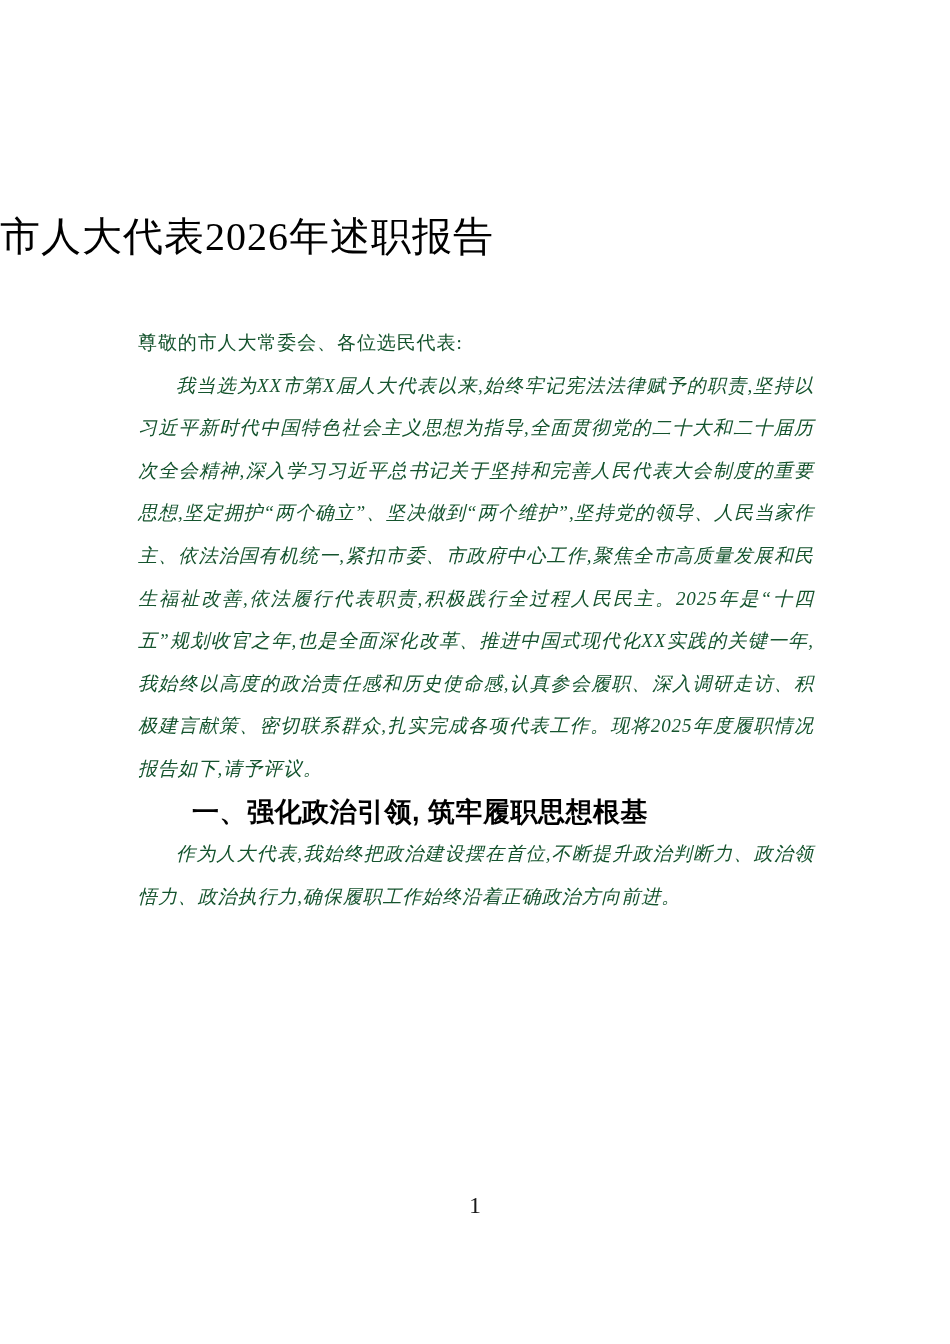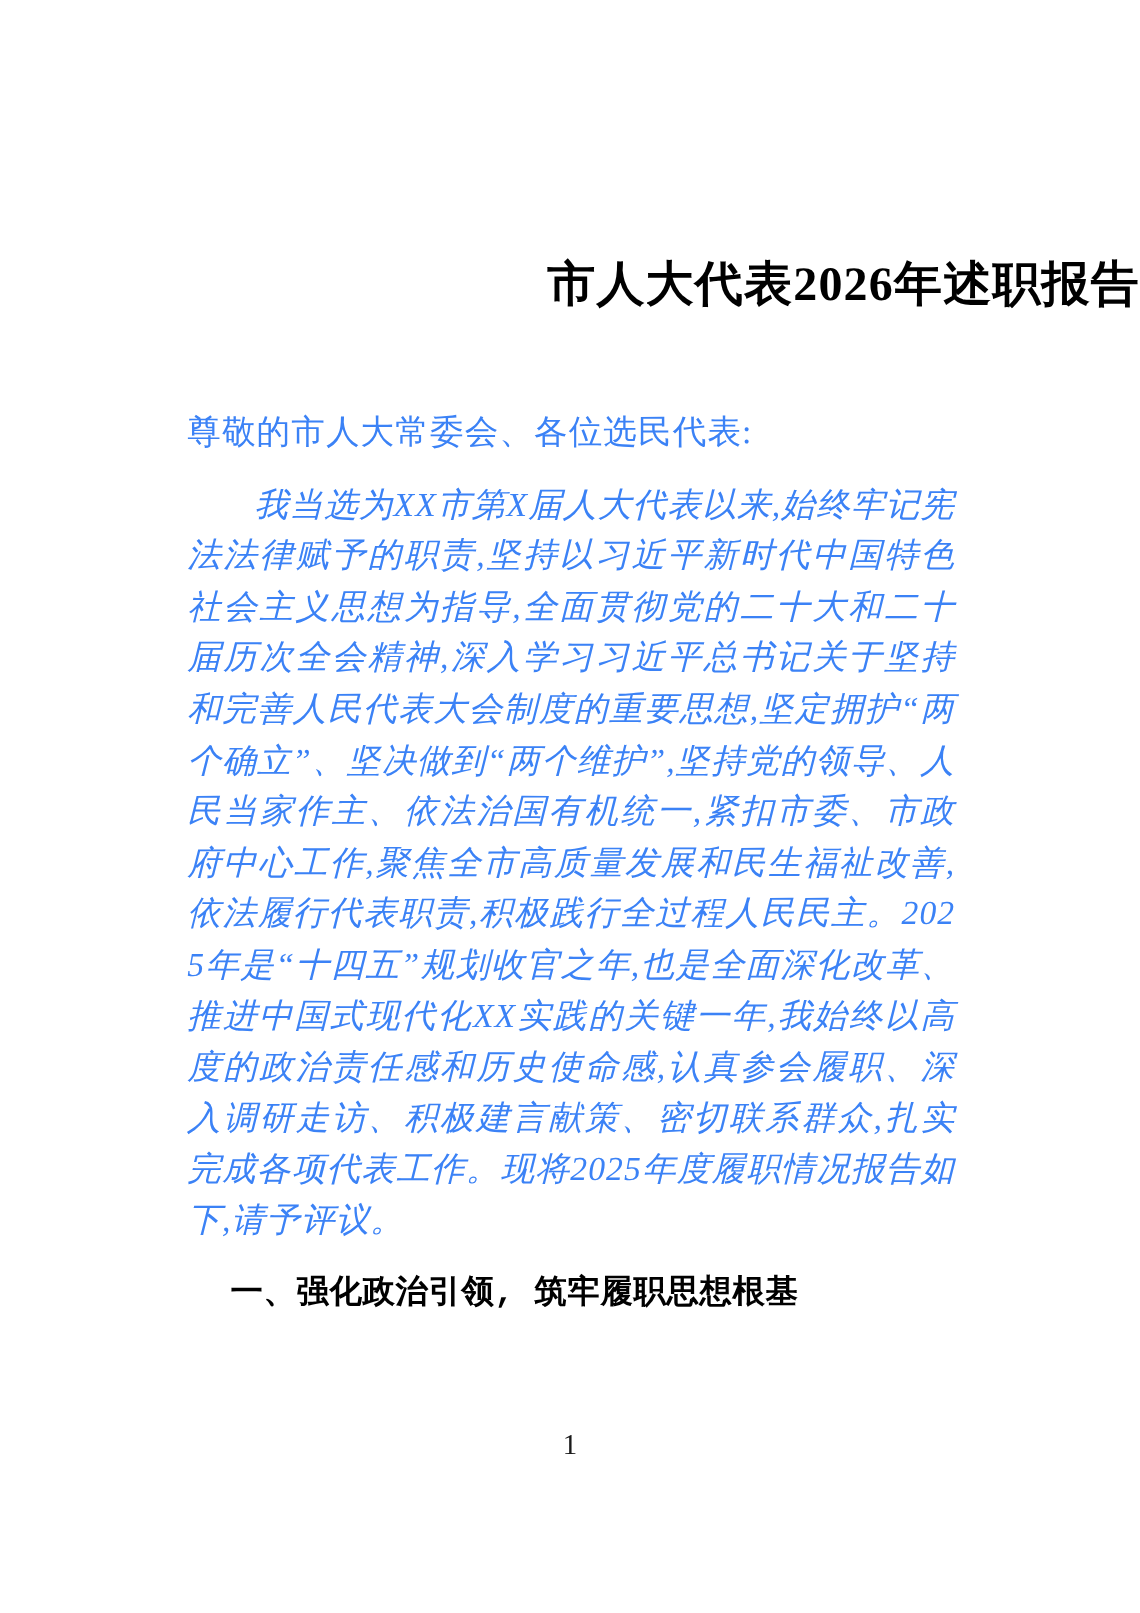--- a/index.html
+++ b/index.html
@@ -13,54 +13,54 @@
     height: 1344px;
     background: #ffffff;
     overflow: hidden;
     box-sizing: border-box;
   }
   .doc-title {
     position: absolute;
     left: 0;
     top: 186px;
     width: 950px;
-    text-align: right;
+    text-align: left;
     font-family: "Liberation Serif", "DejaVu Serif", serif;
-    font-weight: bold;
+    font-weight: normal;
     font-size: 40px;
     letter-spacing: 1px;
     color: #000000;
     line-height: 1.2;
   }
   .body-block {
     position: absolute;
     left: 138px;
     top: 322px;
     width: 676px;
   }
   .para {
     font-family: "Liberation Serif", "DejaVu Serif", serif;
-    font-size: 28px;
+    font-size: 19px;
     line-height: 42.6px;
-    color: #3b82f6;
+    color: #14532d;
     text-align: justify;
     text-justify: inter-character;
-    margin: 18px;
+    margin: 0;
     letter-spacing: 0.9px;
     word-break: break-all;
   }
   .para.salutation {
     text-indent: 0;
   }
   .para.indent {
     text-indent: 2em;
     font-style: italic;
   }
   .section-heading {
-    font-family: Liberation Mono, monospace;
+    font-family: Liberation Sans, sans-serif;
     font-size: 27px;
     line-height: 42.6px;
     font-weight: bold;
     color: #000000;
     text-indent: 2em;
     margin: 0;
     letter-spacing: 0.5px;
   }
   .lead-in {
     font-weight: bold;
@@ -86,19 +86,20 @@
   <h1 class="doc-title">市人大代表2026年述职报告</h1>
 
   <div class="body-block">
 
     <p class="para salutation">尊敬的市人大常委会、各位选民代表:</p>
 
     <p class="para indent">我当选为XX市第X届人大代表以来,始终牢记宪法法律赋予的职责,坚持以习近平新时代中国特色社会主义思想为指导,全面贯彻党的二十大和二十届历次全会精神,深入学习习近平总书记关于坚持和完善人民代表大会制度的重要思想,坚定拥护“两个确立”、坚决做到“两个维护”,坚持党的领导、人民当家作主、依法治国有机统一,紧扣市委、市政府中心工作,聚焦全市高质量发展和民生福祉改善,依法履行代表职责,积极践行全过程人民民主。2025年是“十四五”规划收官之年,也是全面深化改革、推进中国式现代化XX实践的关键一年,我始终以高度的政治责任感和历史使命感,认真参会履职、深入调研走访、积极建言献策、密切联系群众,扎实完成各项代表工作。现将2025年度履职情况报告如下,请予评议。</p>
 
     <p class="section-heading">一、强化政治引领, 筑牢履职思想根基</p>
 
+    <p class="para indent">作为人大代表,我始终把政治建设摆在首位,不断提升政治判断力、政治领悟力、政治执行力,确保履职工作始终沿着正确政治方向前进。</p>
 
 
   </div>
 
   <div class="page-number">1</div>
 
 </div>
 
 </body></html>

